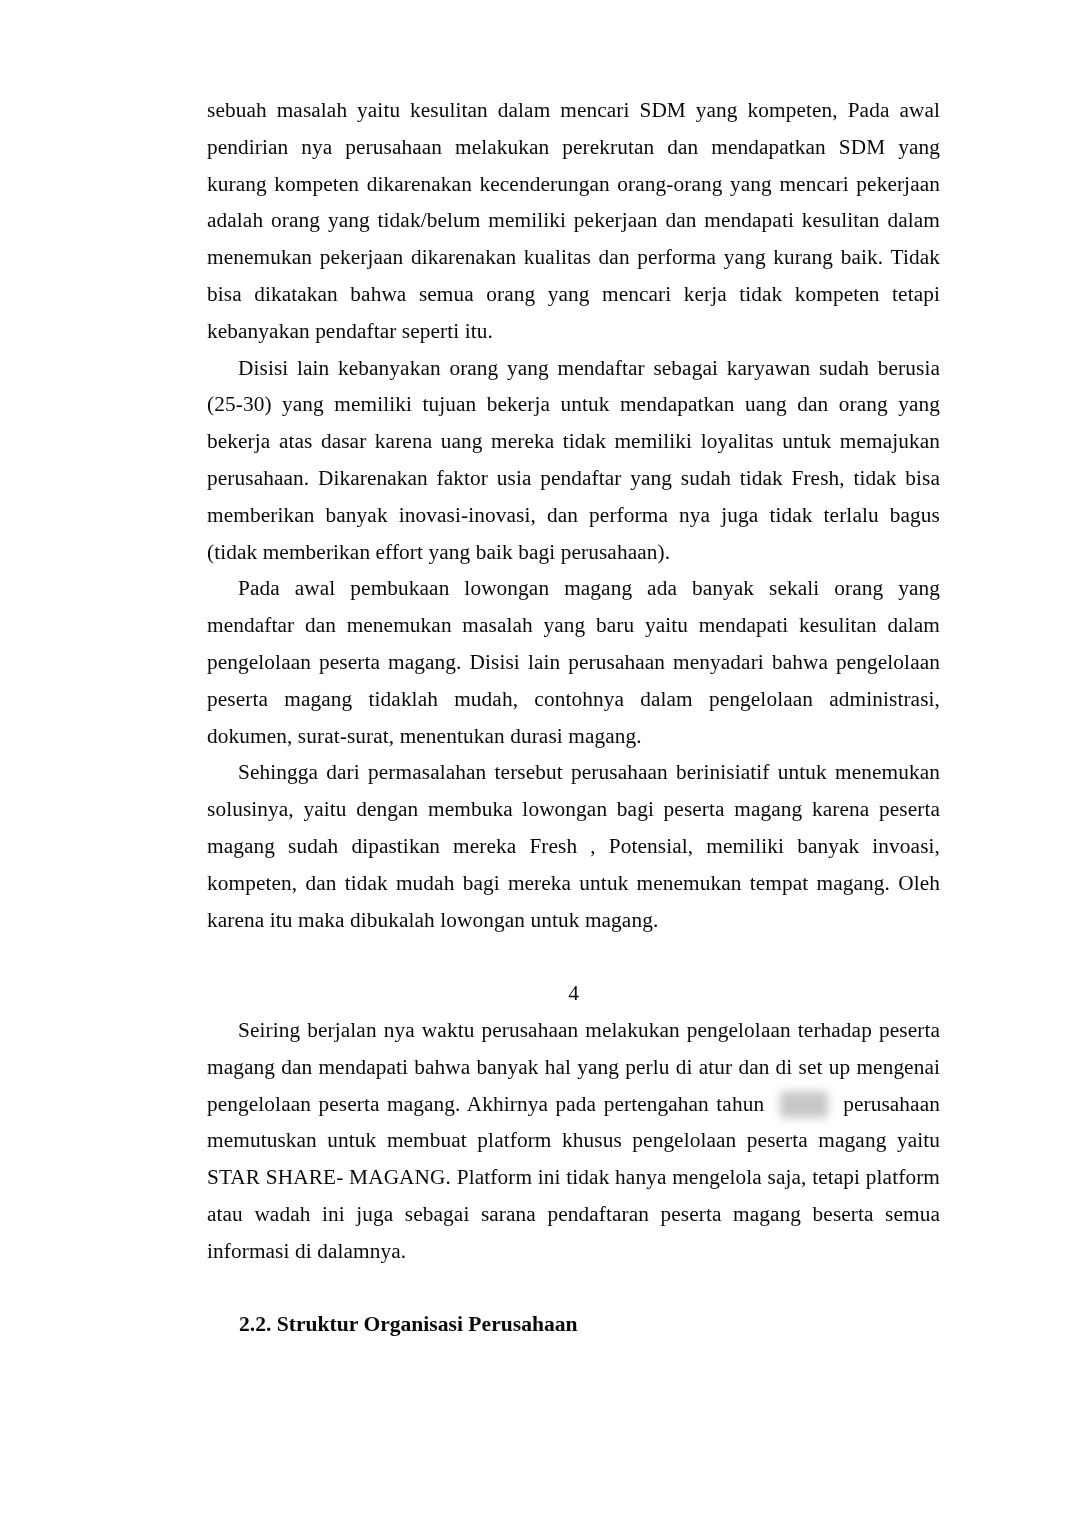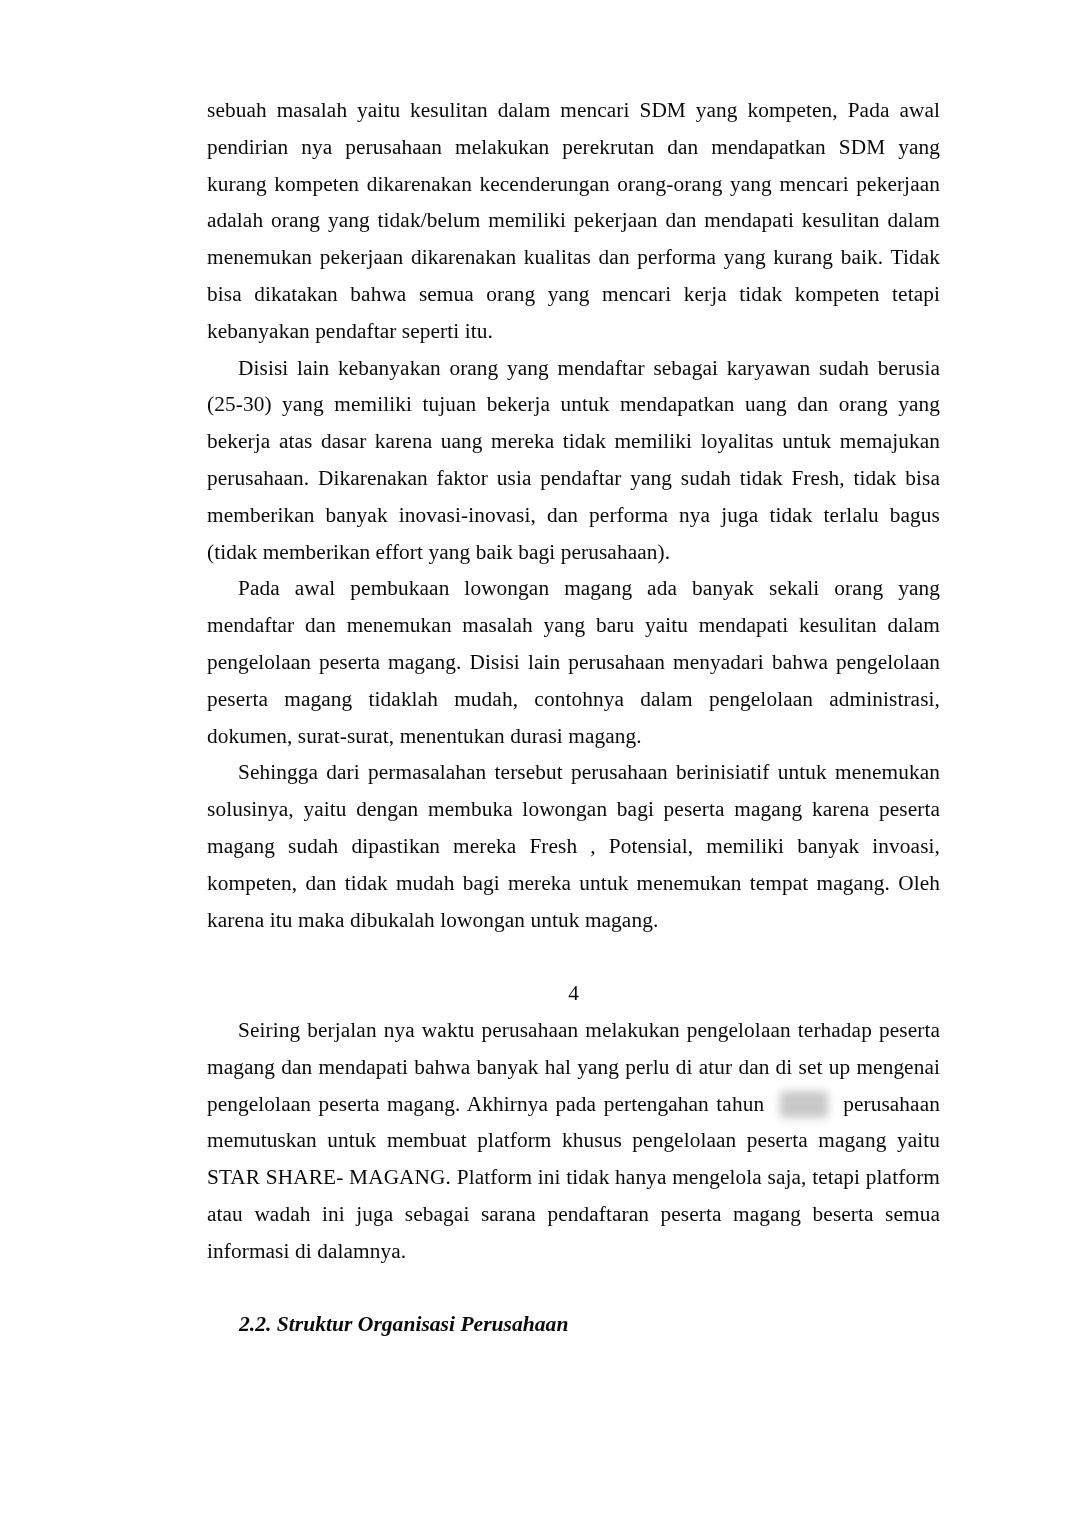--- a/index.html
+++ b/index.html
@@ -49,21 +49,20 @@
     line-height: 36.8px;
     text-align: center;
   }
   .section-heading {
     margin: 0;
     padding-left: 32px;
     font-size: 21.6px;
     line-height: 36.8px;
     font-weight: bold;
     text-align: left;
-    font-style: italic;
   }
   .redaction {
     display: inline-block;
     width: 48px;
     height: 27px;
     margin: 0 8px;
     background: #c8c8c8;
     border-radius: 4px;
     filter: blur(4px);
     vertical-align: -7px;

